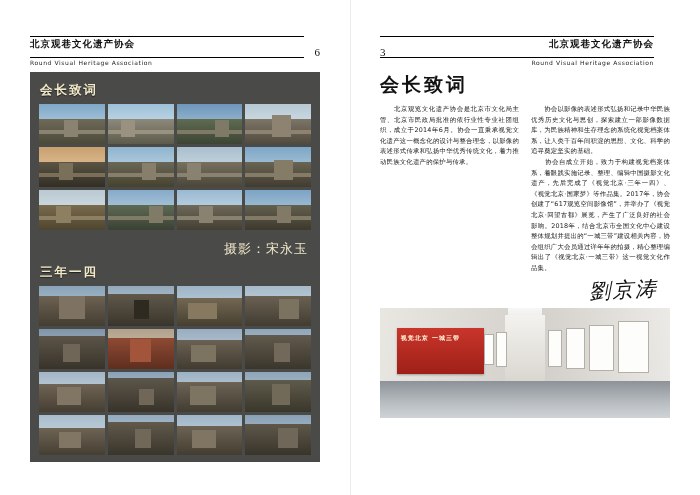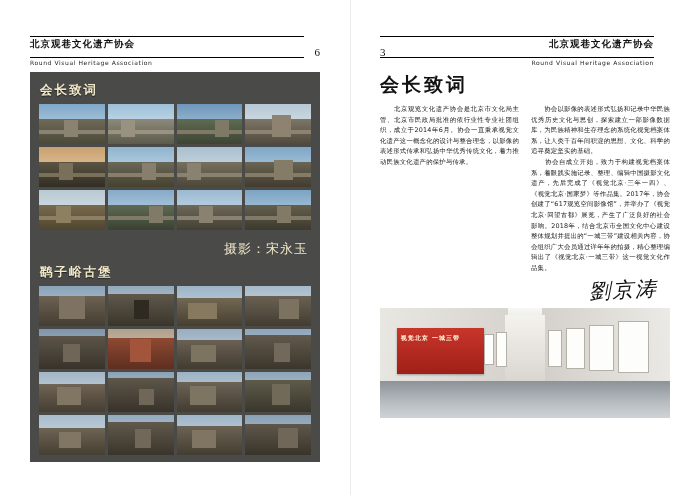--- a/index.html
+++ b/index.html
@@ -381,21 +381,21 @@
         <div class="ph">
             <div class="sky" style="background:linear-gradient(180deg,#7ca4c4,#c6d9e6)"></div>
             <div class="ridge" style="background:linear-gradient(180deg,#64604f,#3c392d)"></div>
             <div class="wall" style="background:#827a66"></div>
             <div class="tower" style="left:48%;background:#827a66"></div>
           </div>
       </div>
 
       <div class="caption cap-1">摄影：宋永玉</div>
 
-      <div class="section-title title-2">鹞子峪古堡</div>
+      <div class="section-title title-2">三年一四</div>
 
       <div class="grid grid-2">
         <div class="ph">
             <div class="sky" style="background:linear-gradient(180deg,#8aa3b8,#c4d3de)"></div>
             <div class="ridge" style="background:linear-gradient(180deg,#6d6253,#443d31);height:74%"></div>
             <div class="tower" style="left:30%;width:40%;height:58%;background:#7e7363"></div>
           </div>
         <div class="ph">
             <div class="sky" style="background:linear-gradient(180deg,#93a9bb,#ccd8e1)"></div>
             <div class="ridge" style="background:linear-gradient(180deg,#5f584b,#3a352b);height:80%"></div>

